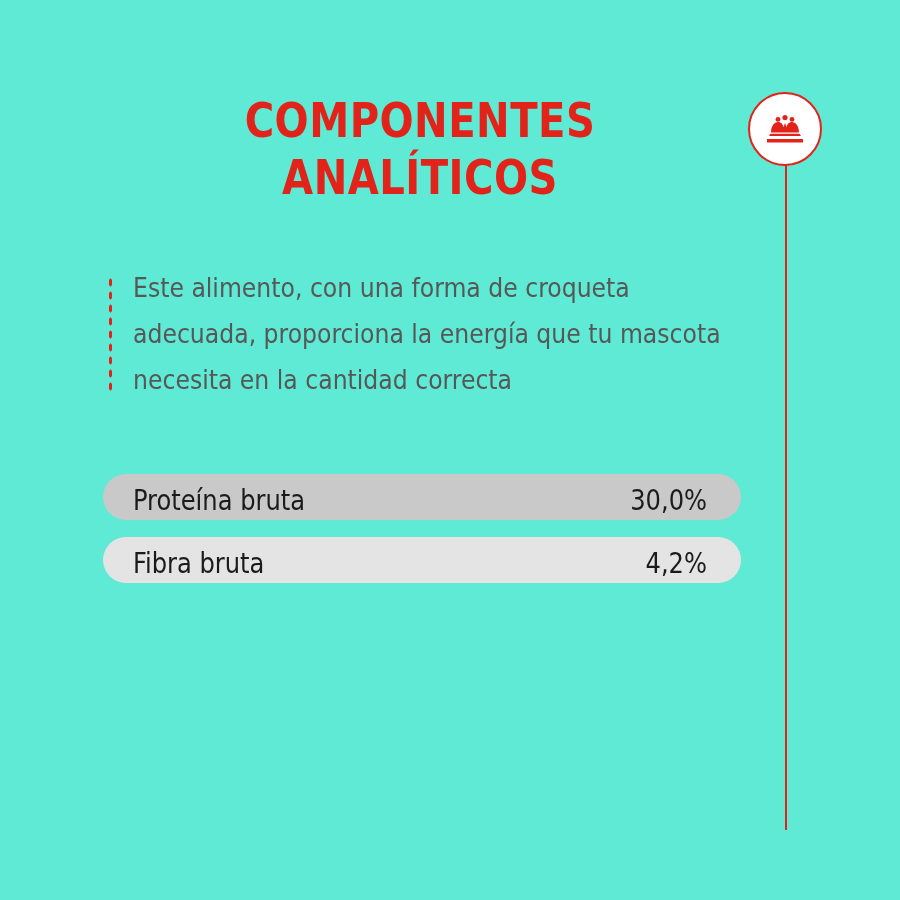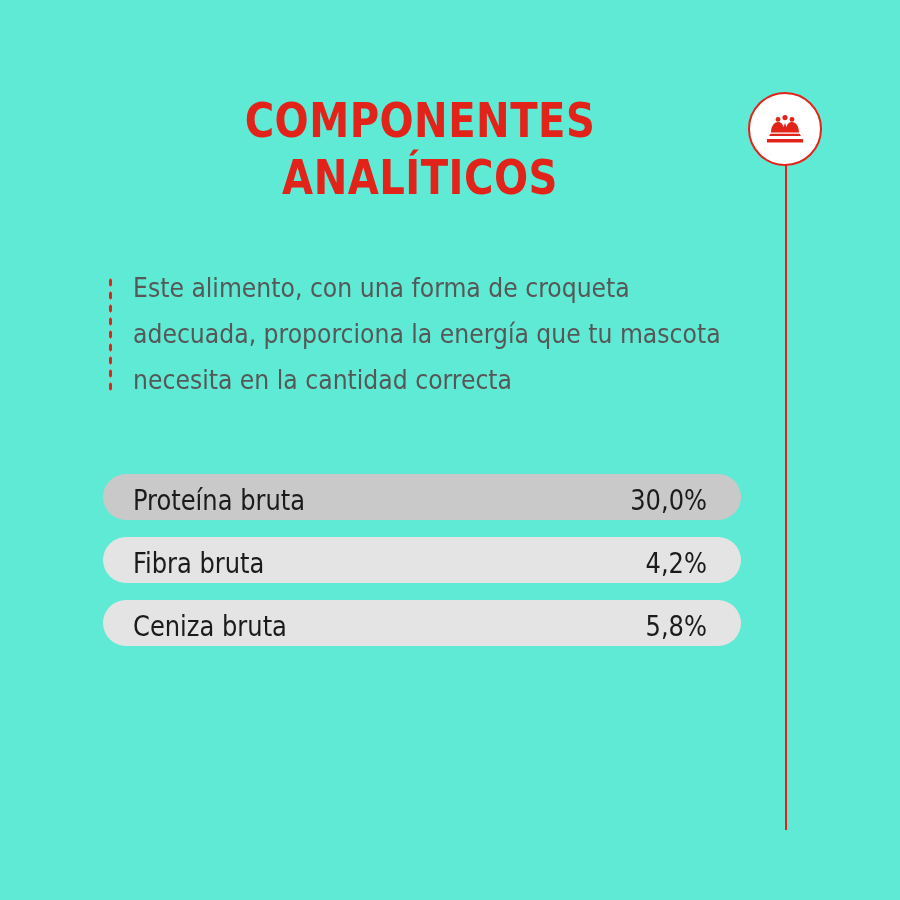--- a/index.html
+++ b/index.html
@@ -146,19 +146,15 @@
 
   <div class="rows">
     <div class="row dark">
       <span class="nm">Proteína bruta</span>
       <span class="vl">30,0%</span>
     </div>
     <div class="row light">
       <span class="nm">Fibra bruta</span>
       <span class="vl">4,2%</span>
     </div>
-    <div class="row light">
-      <span class="nm">Ceniza bruta</span>
-      <span class="vl">5,8%</span>
-    </div>
   </div>
 
 </div>
 
 </body></html>

